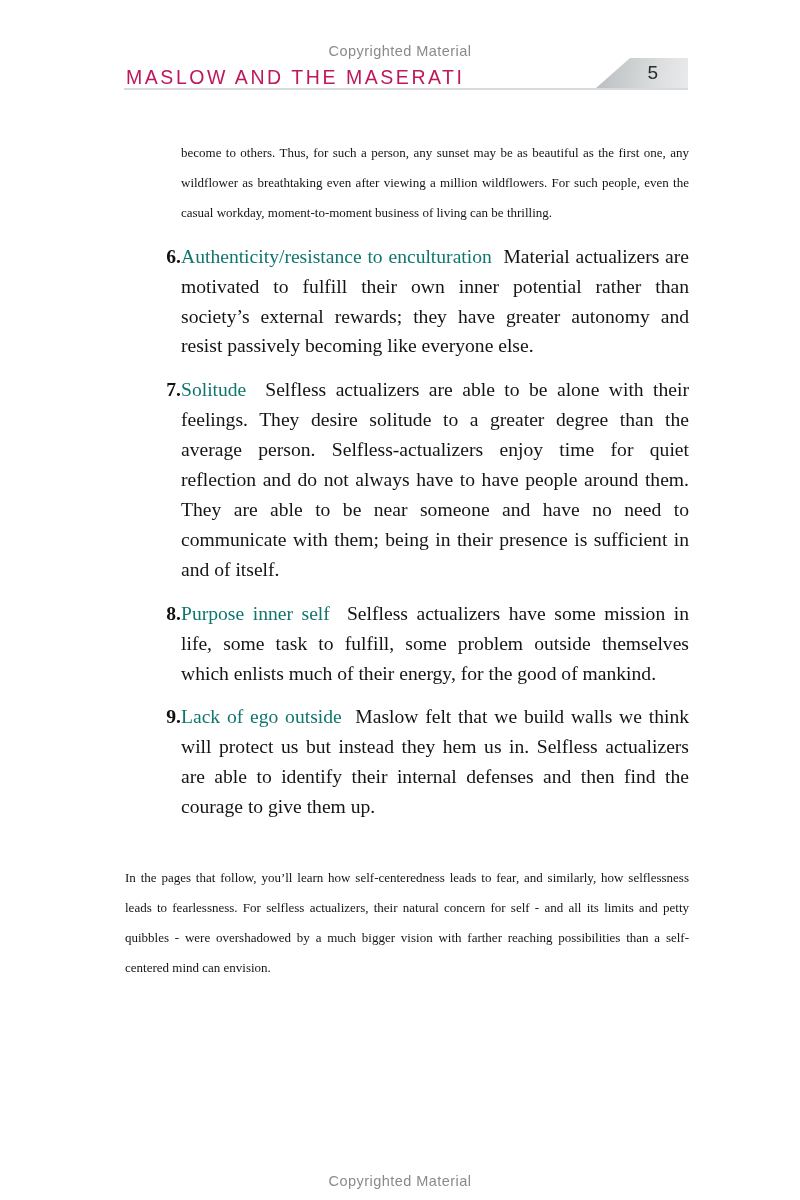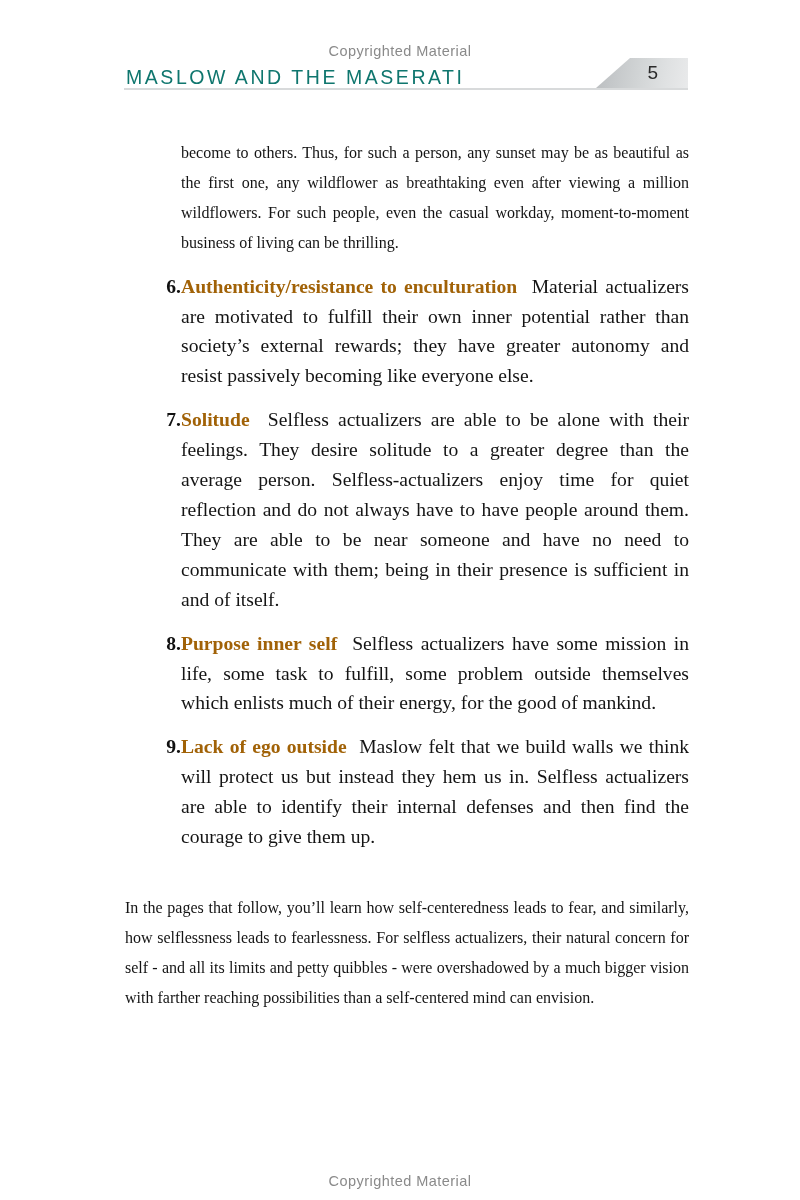--- a/index.html
+++ b/index.html
@@ -77,21 +77,21 @@
   .header-title {
     position: absolute;
     left: 2px;
     top: 4px;
     height: 30px;
     line-height: 30px;
     font-family: "Liberation Sans", "DejaVu Sans", sans-serif;
     font-size: 19.5px;
     font-weight: 400;
     letter-spacing: 2.55px;
-    color: #0f766e;
+    color: #be185d;
     white-space: nowrap;
   }
   .header-rule {
     position: absolute;
     left: 124px;
     top: 88px;
     width: 564px;
     height: 2px;
     background: #d8dadb;
   }
@@ -99,21 +99,21 @@
   
   .content {
     position: absolute;
     left: 125px;
     top: 138px;
     width: 564px;
   }
 
   .para {
     margin: 0;
-    font-size: 16px;
+    font-size: 13px;
     line-height: 29.9px;
     text-align: justify;
     text-justify: inter-word;
     hyphens: none;
     color: #141414;
   }
 
   
   .para-cont {
     margin-left: 56px;
@@ -145,22 +145,22 @@
   }
   .list-text {
     margin: 0;
     font-size: 19.6px;
     line-height: 29.9px;
     text-align: justify;
     text-justify: inter-word;
     color: #141414;
   }
   .lead {
-    font-weight: 700;
-    color: #a16207;
+    font-weight: 400;
+    color: #0f766e;
   }
   .gap { white-space: pre; }
 
   .para-final {
     margin-top: 41px;
     width: 564px;
   }
 </style>
 </head>
 <body>

